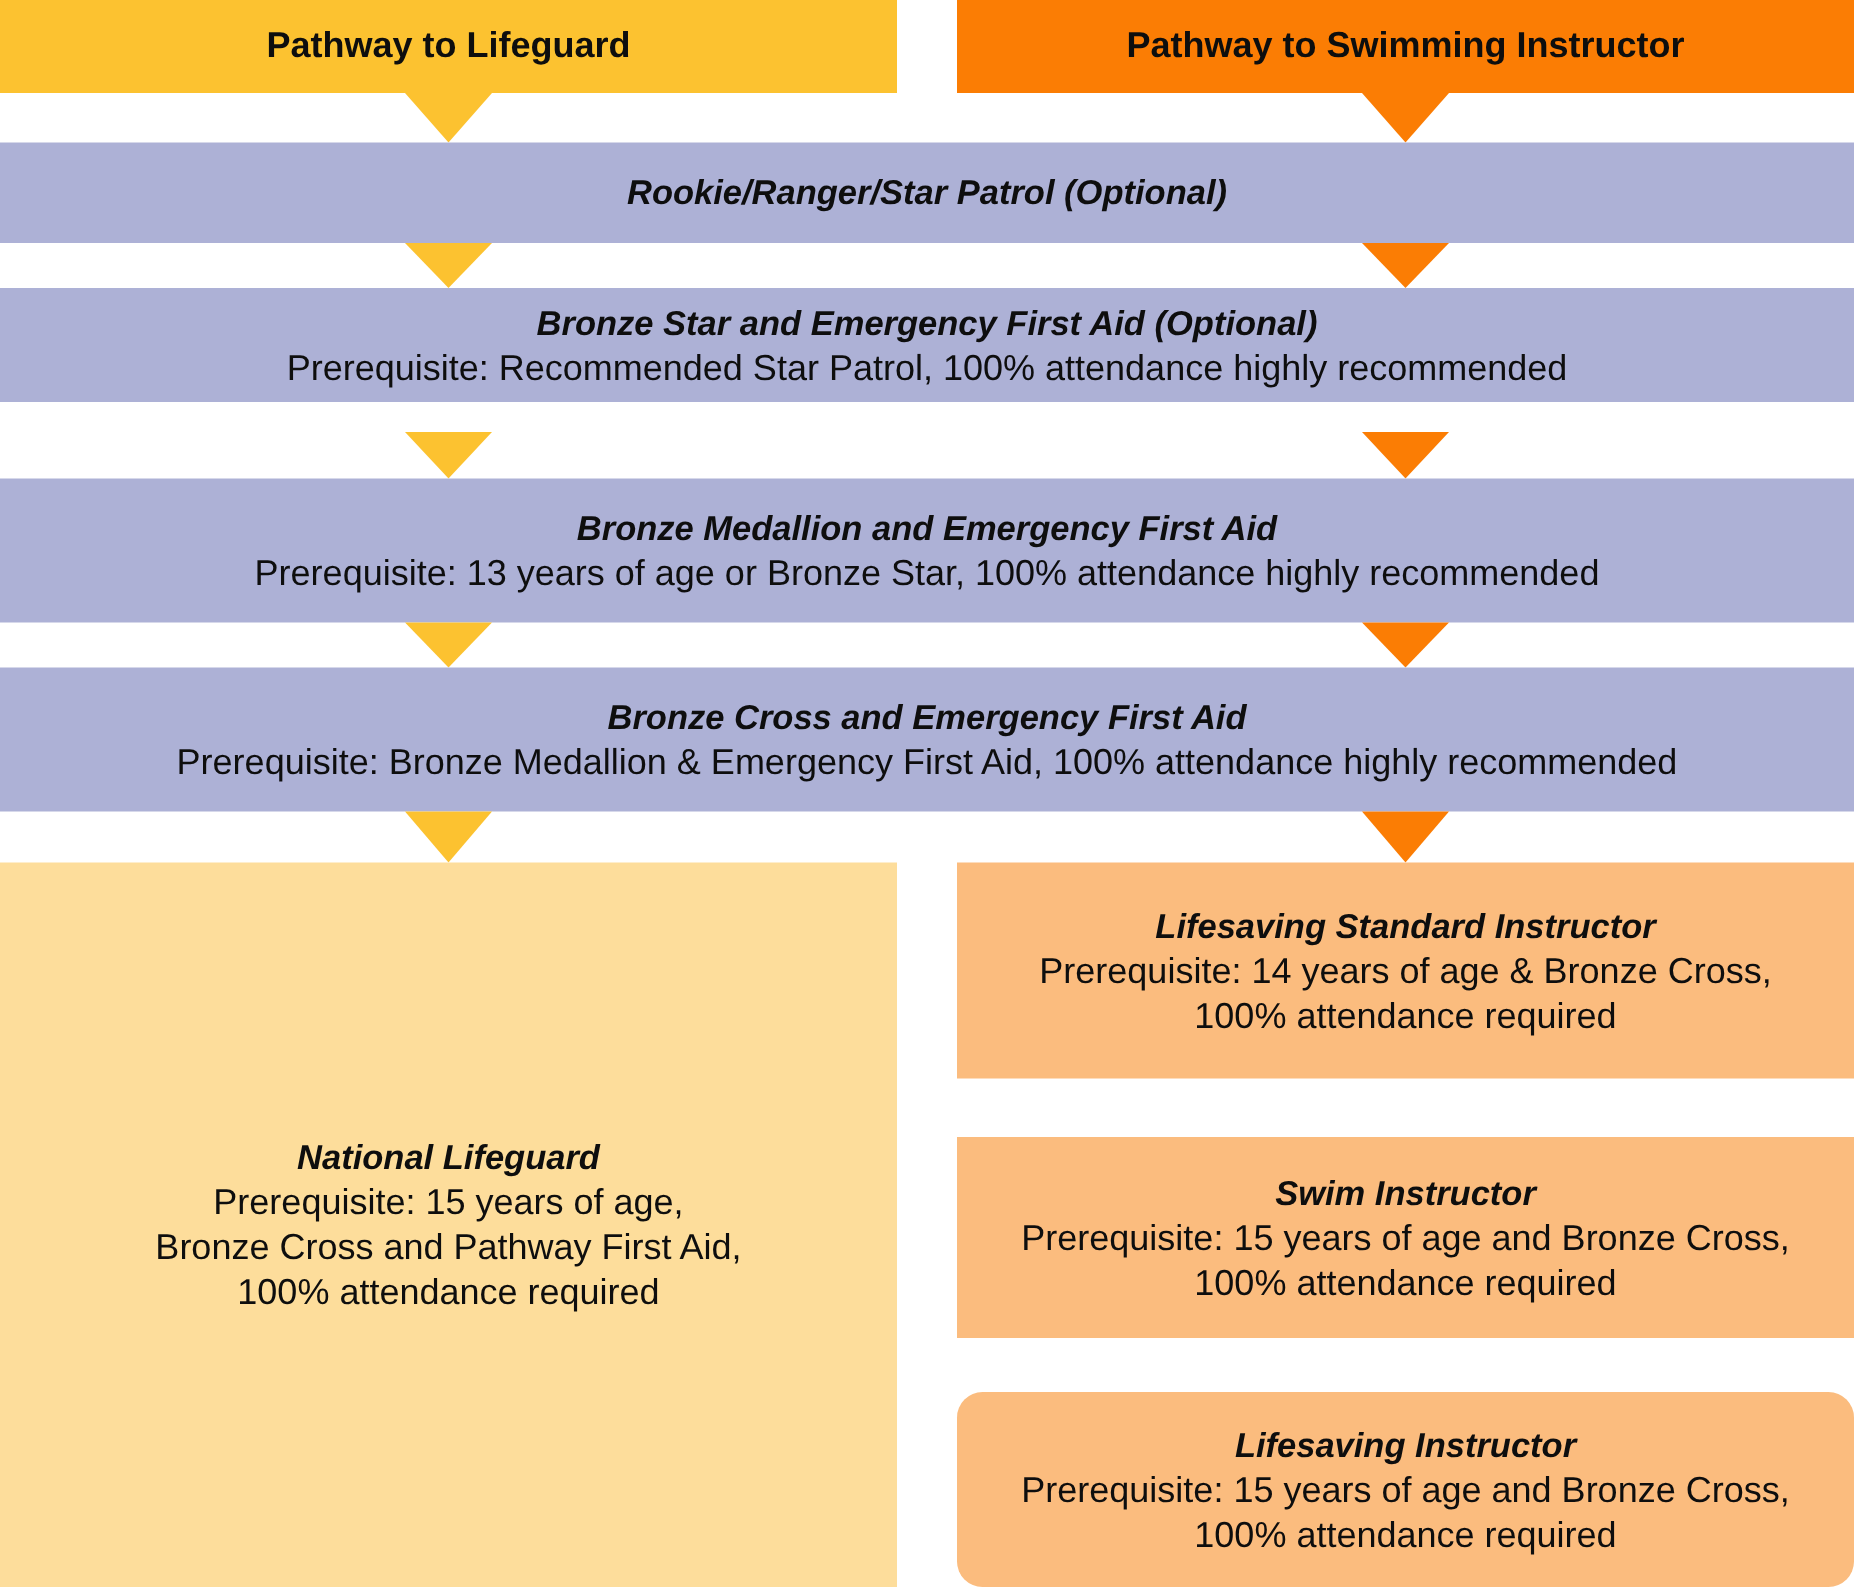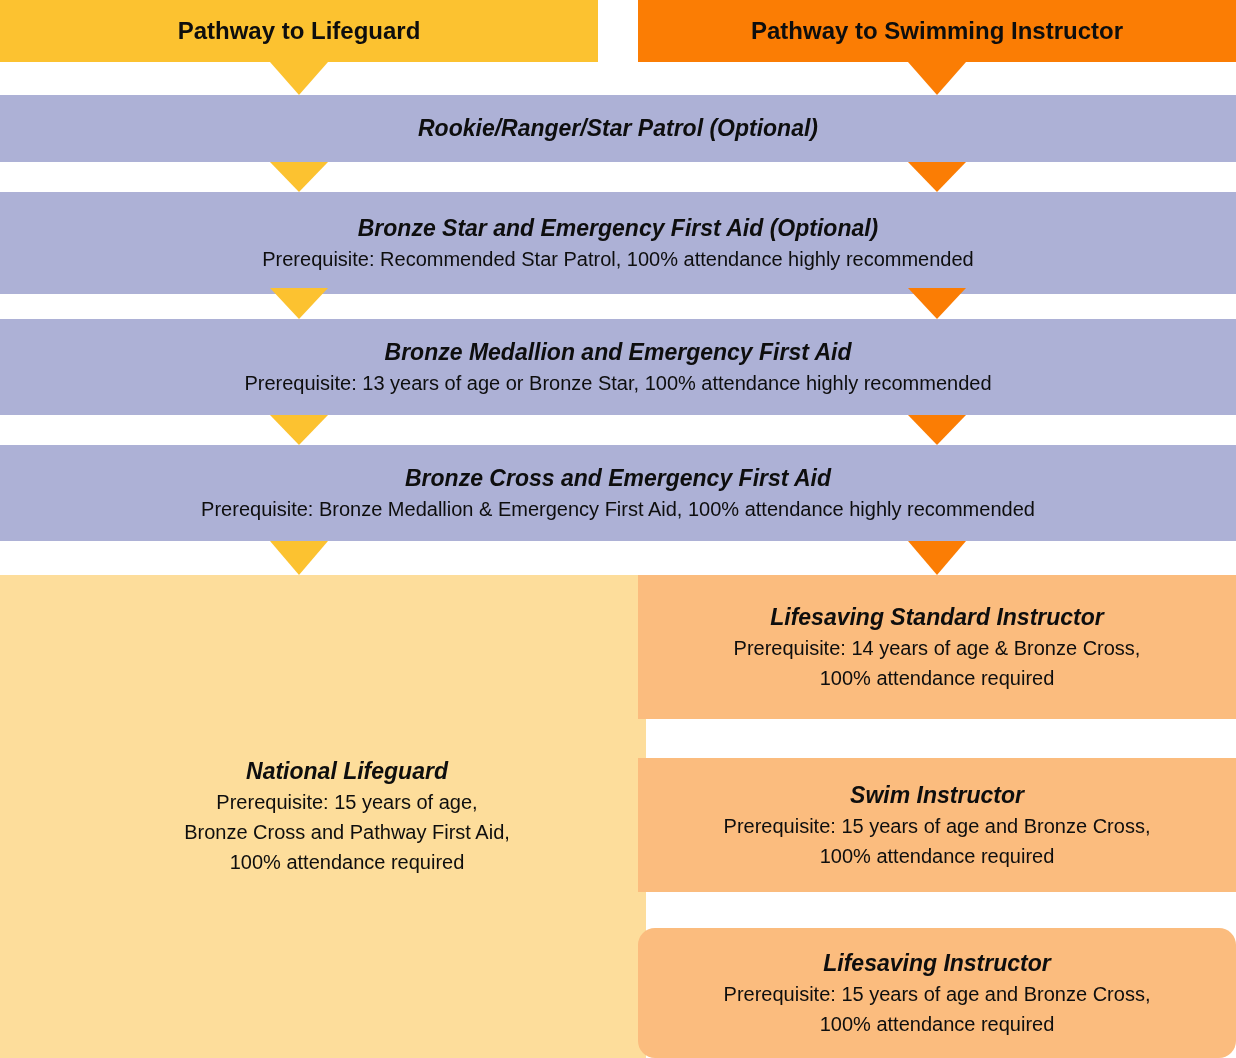--- a/index.html
+++ b/index.html
@@ -9,21 +9,21 @@
   }
   .box{
     position:absolute;display:flex;flex-direction:column;
     align-items:center;justify-content:center;text-align:center;
   }
   .hdr{top:0;width:598px;height:62px;font-weight:bold;font-size:24px;}
   .hdr-left{left:0;background:#FCC230;}
   .hdr-right{left:638px;background:#FB7D04;}
   .step{left:0;width:1236px;background:#ADB1D6;}
   .title{font-weight:bold;font-size:23px;line-height:31px;font-style:italic;}
-  .sub{font-size:20px;line-height:30px;}
+  .sub{font-size:24px;line-height:30px;}
   .outcome-left{left:0;width:598px;background:#FDDD9B;}
   .outcome-right{left:638px;width:598px;background:#FBBC7E;}
   .arr{
     position:absolute;width:0;height:0;
     border-left:29px solid transparent;
     border-right:29px solid transparent;
     border-top-style:solid;
   }
   .arr-y{border-top-color:#FCC230;}
   .arr-o{border-top-color:#FB7D04;}
@@ -43,21 +43,21 @@
   <div class="arr arr-y" style="left:270px;top:62px;border-top-width:33px;"></div>
   <div class="arr arr-o" style="left:908px;top:62px;border-top-width:33px;"></div>
 
   <div class="box step" style="top:95px;height:67px;">
     <div class="title">Rookie/Ranger/Star Patrol (Optional)</div>
   </div>
 
   <div class="arr arr-y" style="left:270px;top:162px;border-top-width:30px;"></div>
   <div class="arr arr-o" style="left:908px;top:162px;border-top-width:30px;"></div>
 
-  <div class="box step" style="top:192px;height:102px;">
+  <div class="box step" style="top:192px;height:76px;">
     <div class="title">Bronze Star and Emergency First Aid (Optional)</div>
     <div class="sub">Prerequisite: Recommended Star Patrol, 100% attendance highly recommended</div>
   </div>
 
   <div class="arr arr-y" style="left:270px;top:288px;border-top-width:31px;"></div>
   <div class="arr arr-o" style="left:908px;top:288px;border-top-width:31px;"></div>
 
   <div class="box step" style="top:319px;height:96px;">
     <div class="title">Bronze Medallion and Emergency First Aid</div>
     <div class="sub">Prerequisite: 13 years of age or Bronze Star, 100% attendance highly recommended</div>
@@ -67,21 +67,21 @@
   <div class="arr arr-o" style="left:908px;top:415px;border-top-width:30px;"></div>
 
   <div class="box step" style="top:445px;height:96px;">
     <div class="title">Bronze Cross and Emergency First Aid</div>
     <div class="sub">Prerequisite: Bronze Medallion &amp; Emergency First Aid, 100% attendance highly recommended</div>
   </div>
 
   <div class="arr arr-y" style="left:270px;top:541px;border-top-width:34px;"></div>
   <div class="arr arr-o" style="left:908px;top:541px;border-top-width:34px;"></div>
 
-  <div class="box outcome-left" style="top:575px;height:483px;padding-left:48px;">
+  <div class="box outcome-left" style="top:575px;height:483px;">
     <div class="title">National Lifeguard</div>
     <div class="sub">Prerequisite: 15 years of age,</div>
     <div class="sub">Bronze Cross and Pathway First Aid,</div>
     <div class="sub">100% attendance required</div>
   </div>
 
   <div class="box outcome-right" style="top:575px;height:144px;">
     <div class="title">Lifesaving Standard Instructor</div>
     <div class="sub">Prerequisite: 14 years of age &amp; Bronze Cross,</div>
     <div class="sub">100% attendance required</div>

